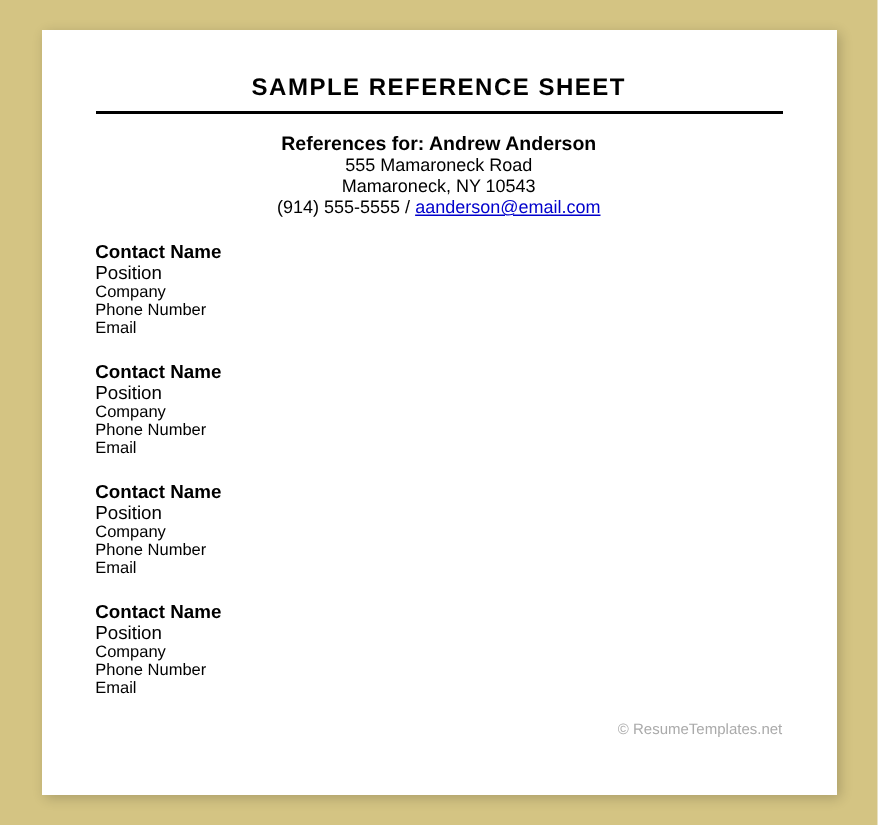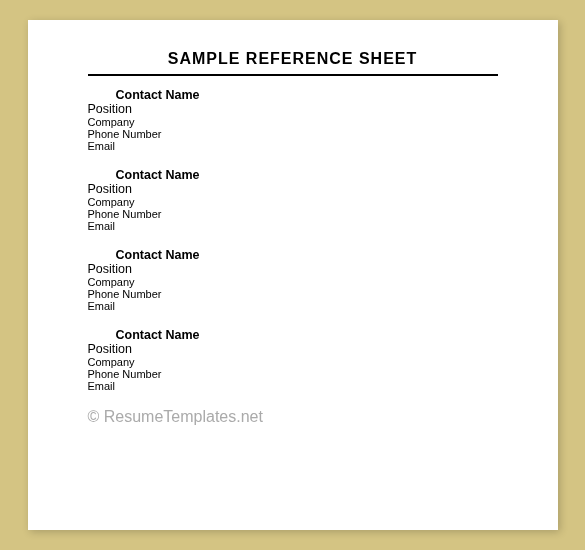--- a/index.html
+++ b/index.html
@@ -15,21 +15,21 @@
       display: flex;
       align-items: center;
       justify-content: center;
       font-family: Arial, sans-serif;
     }
 
     .page {
       width: 530px;
       height: 510px;
       background: #ffffff;
-      padding: 30px 60px;
+      padding: 30px 36px;
       box-shadow: 2px 2px 8px rgba(0,0,0,0.2);
     }
 
     .title {
       text-align: center;
       font-size: 16px;
       font-weight: bold;
       letter-spacing: 1px;
       margin-bottom: 6px;
     }
@@ -63,47 +63,58 @@
       text-decoration: underline;
     }
 
     .reference-block {
       margin-bottom: 16px;
     }
 
     .ref-contact-name {
       font-size: 12.5px;
       font-weight: bold;
-      margin-left: 28px;
     }
 
     .ref-position {
       font-size: 12.5px;
     }
 
     .ref-company,
     .ref-phone,
     .ref-email {
       font-size: 11px;
     }
 
     .watermark {
-      text-align: left;
-      font-size: 16px;
+      text-align: right;
+      font-size: 10px;
       color: #aaa;
       margin-top: 4px;
     }
   </style>
 </head>
 <body>
 
 <div class="page">
   <div class="title">SAMPLE REFERENCE SHEET</div>
   <hr class="title-underline">
 
+  <div class="references-header">
+    <div class="for-name">
+      <span>References for:</span>
+      <span>Andrew Anderson</span>
+    </div>
+    <div class="address-line">555 Mamaroneck Road</div>
+    <div class="address-line">Mamaroneck, NY 10543</div>
+    <div class="contact-line">
+      <span>(914) 555-5555</span>
+      <span> / </span><a href="#">aanderson@email.com</a>
+    </div>
+  </div>
 
   <div id="references-list">
   <div class="reference-block">
       <div class="ref-contact-name">Contact Name</div>
       <div class="ref-position">Position</div>
       <div class="ref-company">Company</div>
       <div class="ref-phone">Phone Number</div>
       <div class="ref-email">Email</div>
     </div>
       <div class="reference-block">

